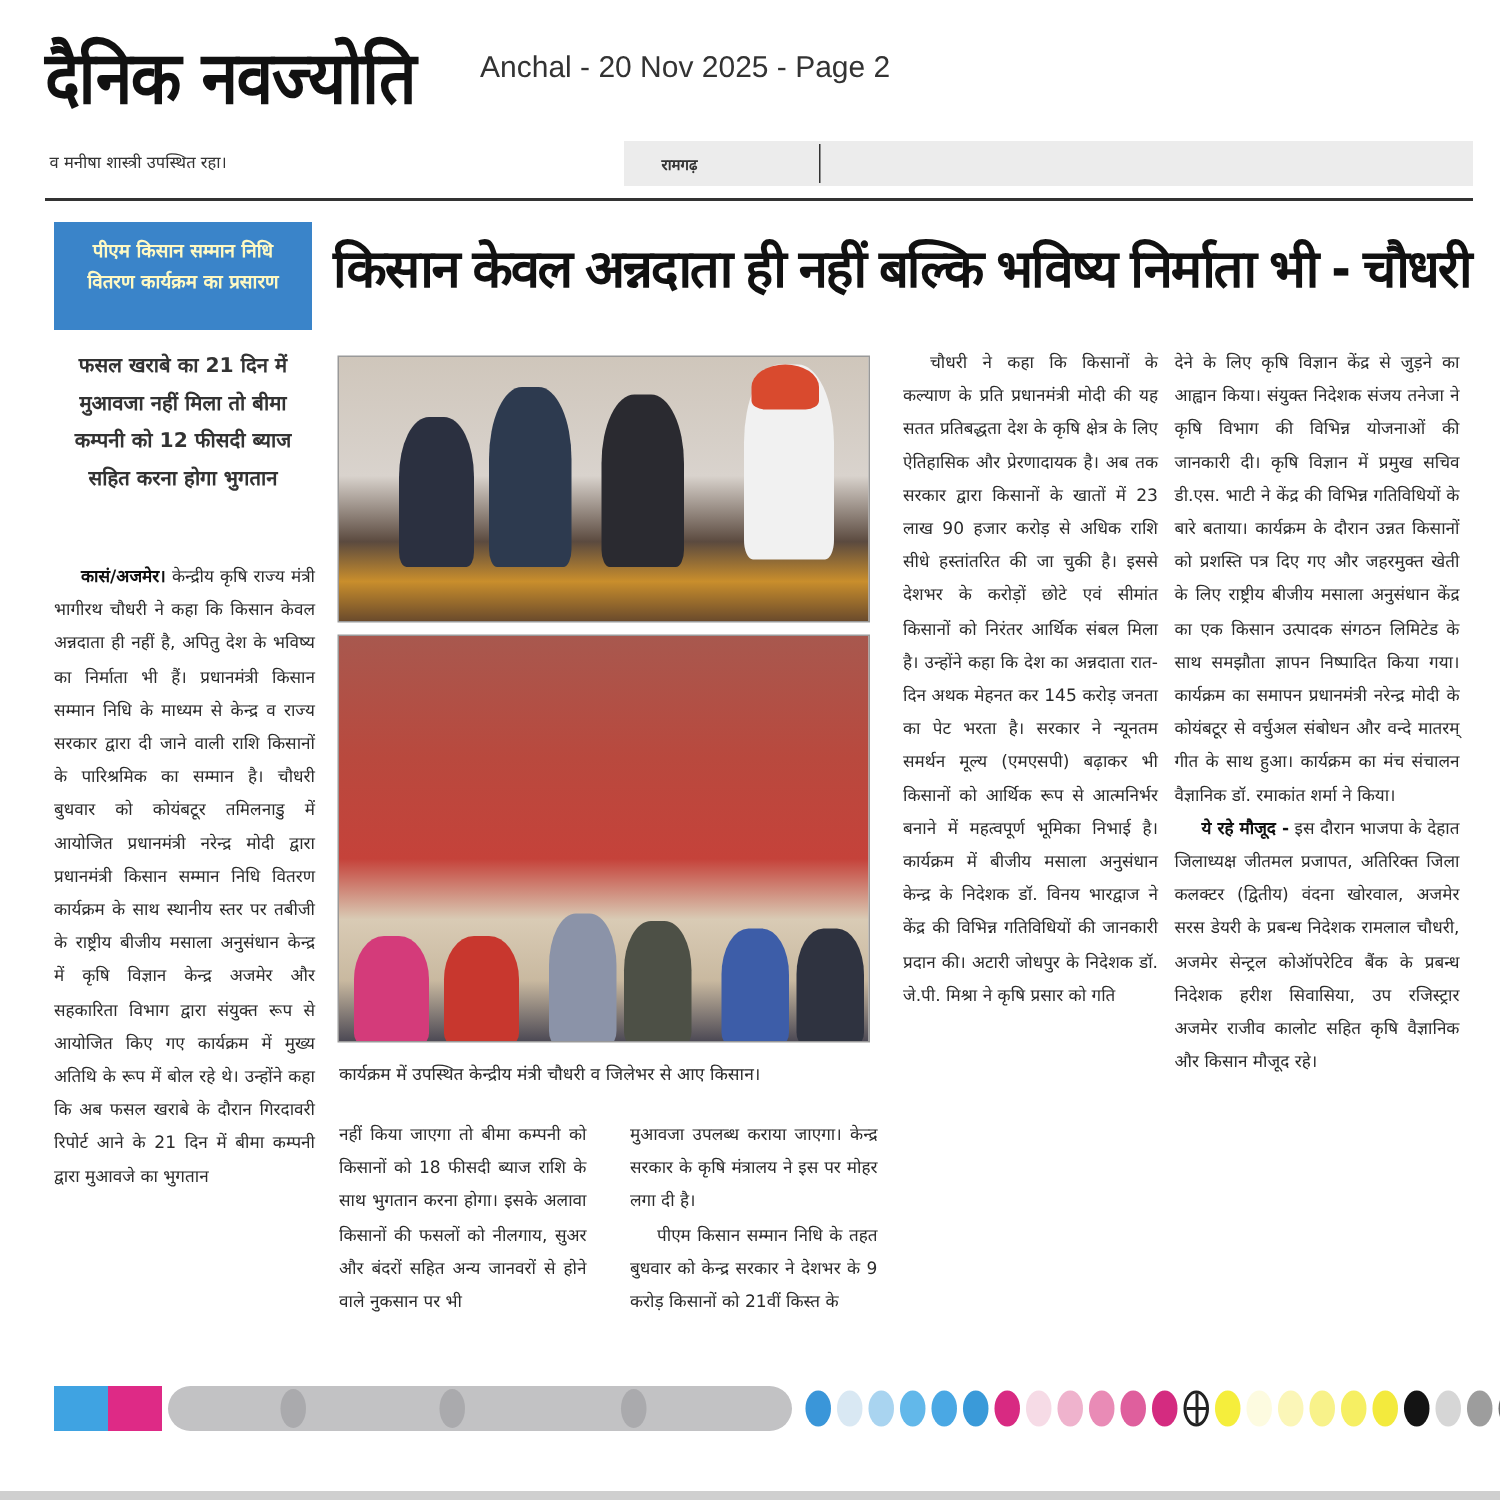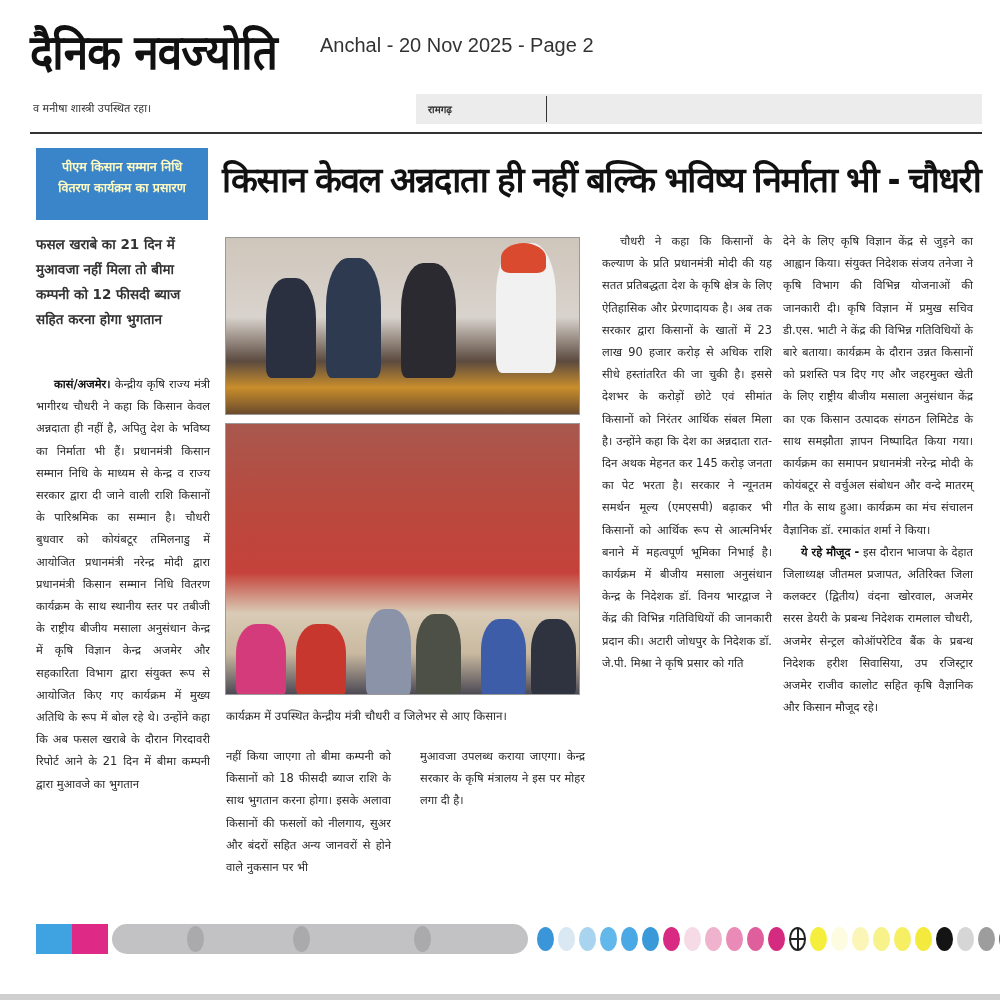--- a/index.html
+++ b/index.html
@@ -5,28 +5,28 @@
   * { box-sizing: border-box; margin: 0; padding: 0; }
   html, body { width: 1000px; height: 1000px; background: #ffffff; overflow: hidden; }
   body { font-family: "DejaVu Sans", sans-serif; color: #1a1a1a; position: relative; }
 
   .masthead { position: absolute; left: 30px; top: 10px; height: 80px; display: flex; align-items: center; }
   .logo { font-family: "DejaVu Sans", sans-serif; font-weight: 900; font-size: 44px; letter-spacing: -1px; color: #111; transform: scaleY(1.1); }
   .edition { position: absolute; left: 320px; top: 34px; font-family: "Liberation Sans", sans-serif; font-size: 20px; color: #333; }
 
   .prev-line { position: absolute; left: 33px; top: 100px; font-size: 11px; color: #333; text-align: right; }
   .prev-strip { position: absolute; left: 416px; top: 94px; width: 566px; height: 30px; background: #ececec; display: flex; align-items: center; font-size: 10px; color: #444; }
-  .prev-strip .left { width: 130px; padding-left: 12px; font-weight: bold; color: #333; }
+  .prev-strip .left { width: 130px; padding-left: 25px; font-weight: bold; color: #333; }
   .prev-strip .sep { width: 1px; height: 26px; background: #333; margin-right: 14px; }
   .prev-strip .right { white-space: nowrap; overflow: hidden; }
   .rule { position: absolute; left: 30px; top: 132px; width: 952px; height: 2px; background: #333; }
 
   .tag { position: absolute; left: 36px; top: 148px; width: 172px; height: 72px; background: #3a84c9; color: #fef9c3; font-weight: bold; font-size: 12.5px; line-height: 21px; text-align: center; padding-top: 8px; }
   .headline { position: absolute; left: 222px; top: 150px; width: 765px; font-family: "DejaVu Sans Condensed", "DejaVu Sans", sans-serif; font-weight: bold; font-size: 35px; letter-spacing: -1.5px; color: #111; white-space: nowrap; line-height: 60px; }
-  .deck { position: absolute; left: 36px; top: 232px; width: 172px; font-weight: bold; font-size: 13.5px; line-height: 25px; text-align: left; color: #333; }
+  .deck { position: absolute; left: 36px; top: 232px; width: 172px; font-weight: bold; font-size: 13.5px; line-height: 25px; text-align: center; color: #333; }
 
   .col { position: absolute; font-size: 11.4px; line-height: 22.2px; color: #2a2a2a; text-align: justify; }
   .col p { text-indent: 0; }
   .col p.ind { text-indent: 18px; }
   .col b { color: #111; }
   .c1 { left: 36px; top: 373px; width: 174px; }
   .c2 { left: 226px; top: 745px; width: 165px; }
   .c3 { left: 420px; top: 745px; width: 165px; }
   .c4 { left: 602px; top: 230px; width: 170px; }
   .c5 { left: 783px; top: 230px; width: 190px; }
@@ -89,20 +89,21 @@
   <div class="figure" style="left:255px;top:195px;width:45px;height:77px;background:#3d5da8;"></div>
   <div class="figure" style="left:305px;top:195px;width:45px;height:77px;background:#2f3340;"></div>
 </div>
 <div class="caption">कार्यक्रम में उपस्थित केन्द्रीय मंत्री चौधरी व जिलेभर से आए किसान।</div>
 
 <div class="col c2">
   <p>नहीं किया जाएगा तो बीमा कम्पनी को किसानों को 18 फीसदी ब्याज राशि के साथ भुगतान करना होगा। इसके अलावा किसानों की फसलों को नीलगाय, सुअर और बंदरों सहित अन्य जानवरों से होने वाले नुकसान पर भी</p>
 </div>
 <div class="col c3">
   <p>मुआवजा उपलब्ध कराया जाएगा। केन्द्र सरकार के कृषि मंत्रालय ने इस पर मोहर लगा दी है।</p>
+  <p class="ind">पीएम किसान सम्मान निधि के तहत बुधवार को केन्द्र सरकार ने देशभर के 9 करोड़ किसानों को 21वीं किस्त के</p>
 </div>
 <div class="col c4">
   <p class="ind">चौधरी ने कहा कि किसानों के कल्याण के प्रति प्रधानमंत्री मोदी की यह सतत प्रतिबद्धता देश के कृषि क्षेत्र के लिए ऐतिहासिक और प्रेरणादायक है। अब तक सरकार द्वारा किसानों के खातों में 23 लाख 90 हजार करोड़ से अधिक राशि सीधे हस्तांतरित की जा चुकी है। इससे देशभर के करोड़ों छोटे एवं सीमांत किसानों को निरंतर आर्थिक संबल मिला है। उन्होंने कहा कि देश का अन्नदाता रात-दिन अथक मेहनत कर 145 करोड़ जनता का पेट भरता है। सरकार ने न्यूनतम समर्थन मूल्य (एमएसपी) बढ़ाकर भी किसानों को आर्थिक रूप से आत्मनिर्भर बनाने में महत्वपूर्ण भूमिका निभाई है। कार्यक्रम में बीजीय मसाला अनुसंधान केन्द्र के निदेशक डॉ. विनय भारद्वाज ने केंद्र की विभिन्न गतिविधियों की जानकारी प्रदान की। अटारी जोधपुर के निदेशक डॉ. जे.पी. मिश्रा ने कृषि प्रसार को गति</p>
 </div>
 <div class="col c5">
   <p>देने के लिए कृषि विज्ञान केंद्र से जुड़ने का आह्वान किया। संयुक्त निदेशक संजय तनेजा ने कृषि विभाग की विभिन्न योजनाओं की जानकारी दी। कृषि विज्ञान में प्रमुख सचिव डी.एस. भाटी ने केंद्र की विभिन्न गतिविधियों के बारे बताया। कार्यक्रम के दौरान उन्नत किसानों को प्रशस्ति पत्र दिए गए और जहरमुक्त खेती के लिए राष्ट्रीय बीजीय मसाला अनुसंधान केंद्र का एक किसान उत्पादक संगठन लिमिटेड के साथ समझौता ज्ञापन निष्पादित किया गया। कार्यक्रम का समापन प्रधानमंत्री नरेन्द्र मोदी के कोयंबटूर से वर्चुअल संबोधन और वन्दे मातरम् गीत के साथ हुआ। कार्यक्रम का मंच संचालन वैज्ञानिक डॉ. रमाकांत शर्मा ने किया।</p>
   <p class="ind"><b>ये रहे मौजूद -</b> <span>इस दौरान भाजपा के देहात जिलाध्यक्ष जीतमल प्रजापत, अतिरिक्त जिला कलक्टर (द्वितीय) वंदना खोरवाल, अजमेर सरस डेयरी के प्रबन्ध निदेशक रामलाल चौधरी, अजमेर सेन्ट्रल कोऑपरेटिव बैंक के प्रबन्ध निदेशक हरीश सिवासिया, उप रजिस्ट्रार अजमेर राजीव कालोट सहित कृषि वैज्ञानिक और किसान मौजूद रहे।</span></p>
 </div>
 
 <div class="colorbar">

